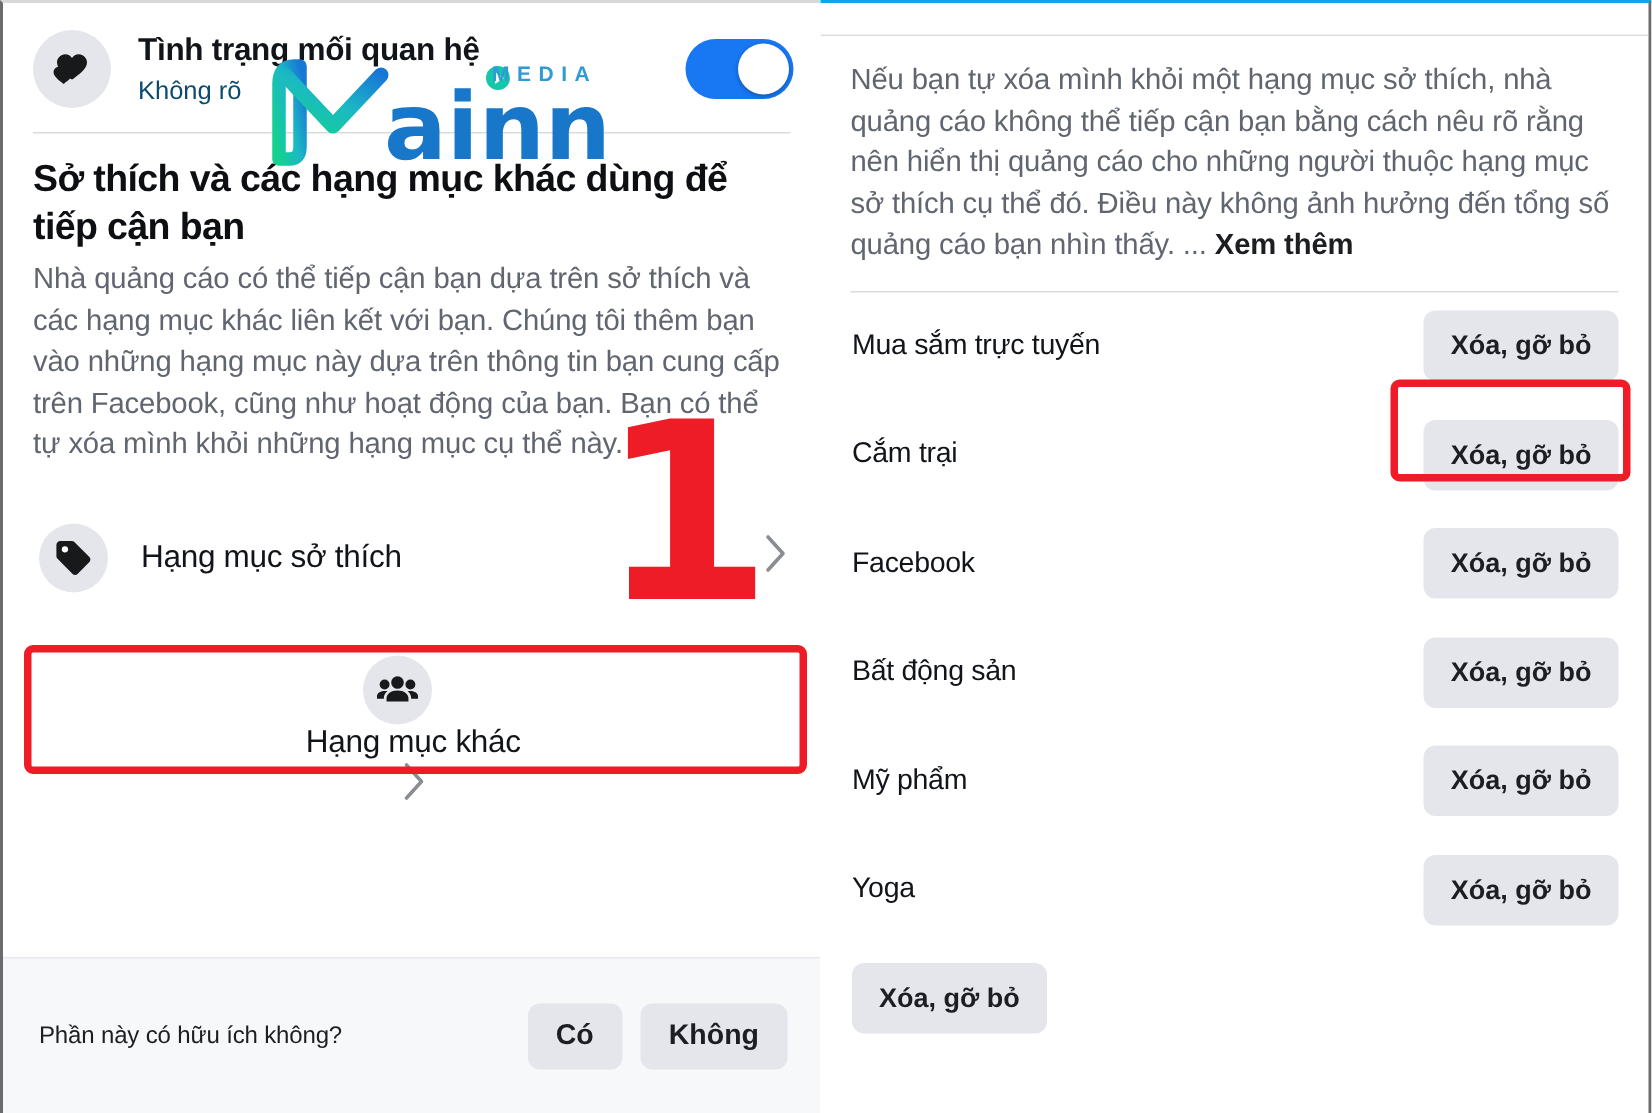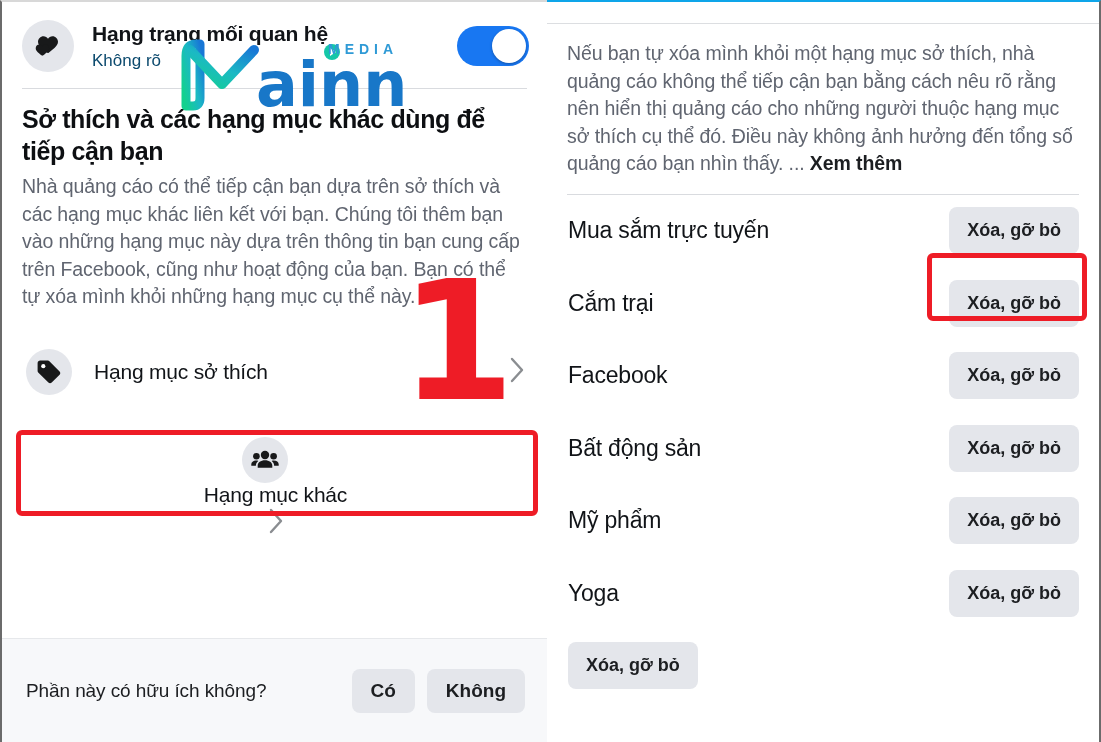--- a/index.html
+++ b/index.html
@@ -106,21 +106,21 @@
     position: absolute;
     left: 0; bottom: 0;
     width: 100%; height: 104px;
     background: #f7f8fa;
     border-top: 1px solid #e6e8eb;
     display: flex; align-items: center;
     padding: 0 22px 0 24px;
   }
   .feedback-q {
     flex: 1 1 auto;
-    font-size: 19px; color: #1c1e21; letter-spacing: -0.1px;
+    font-size: 16px; color: #1c1e21; letter-spacing: -0.1px;
   }
   .fb-btn {
     background: #e4e6eb;
     border: none; border-radius: 8px;
     font-family: inherit;
     font-size: 19px; font-weight: bold; color: #1c1e21;
     padding: 11px 19px;
     margin-left: 12px;
     cursor: pointer;
   }
@@ -194,21 +194,21 @@
   }
 
   .interest-row {
     display: flex; align-items: center;
     height: 72.5px;
     padding: 0 20px 0 21px;
     position: relative;
   }
   .interest-name {
     flex: 1 1 auto;
-    font-size: 23px; color: #111418; letter-spacing: -0.2px;
+    font-size: 19px; color: #111418; letter-spacing: -0.2px;
   }
   .remove-btn {
     flex: 0 0 auto;
     background: #e4e6eb;
     border: none; border-radius: 8px;
     font-family: inherit;
     font-size: 18px; font-weight: bold; color: #1c1e21;
     padding: 13px 18px;
     cursor: pointer;
     white-space: nowrap;
@@ -230,21 +230,21 @@
   <div id="left-panel">
 
     <div class="rel-row">
       <div class="rel-avatar">
         <svg width="30" height="26" viewBox="0 0 30 26" aria-hidden="true">
           <path d="M19.5 3.2c-1.9 0-3.6 1-4.5 2.5-0.9-1.5-2.6-2.5-4.5-2.5C7.5 3.2 5 5.7 5 8.7c0 4.6 6.3 8.4 9.3 11 0.4 0.3 1 0.3 1.4 0 3-2.6 9.3-6.4 9.3-11 0-3-2.5-5.5-5.5-5.5z" fill="#18191a"></path>
           <path d="M9.2 13.1c-1.3 0-2.5 0.7-3.1 1.7-0.6-1-1.8-1.7-3.1-1.7C1 13.1-0.5 14.8-0.5 16.8c0 3.1 4.2 5.6 6.2 7.4 0.3 0.2 0.7 0.2 1 0 2-1.8 6.2-4.3 6.2-7.4 0-2-1.6-3.7-3.7-3.7z" fill="#18191a" transform="translate(3.2,-1.6)"></path>
         </svg>
       </div>
       <div class="rel-text">
-        <div class="rel-title">Hạng trạng mối quan hệ</div>
+        <div class="rel-title">Tình trạng mối quan hệ</div>
         <div class="rel-sub">Không rõ</div>
       </div>
       <div class="toggle">
         <div class="knob"></div>
       </div>
     </div>
 
     <div class="divider"></div>
 
     <div class="section-head">Sở thích và các hạng mục khác dùng để tiếp cận bạn</div>

